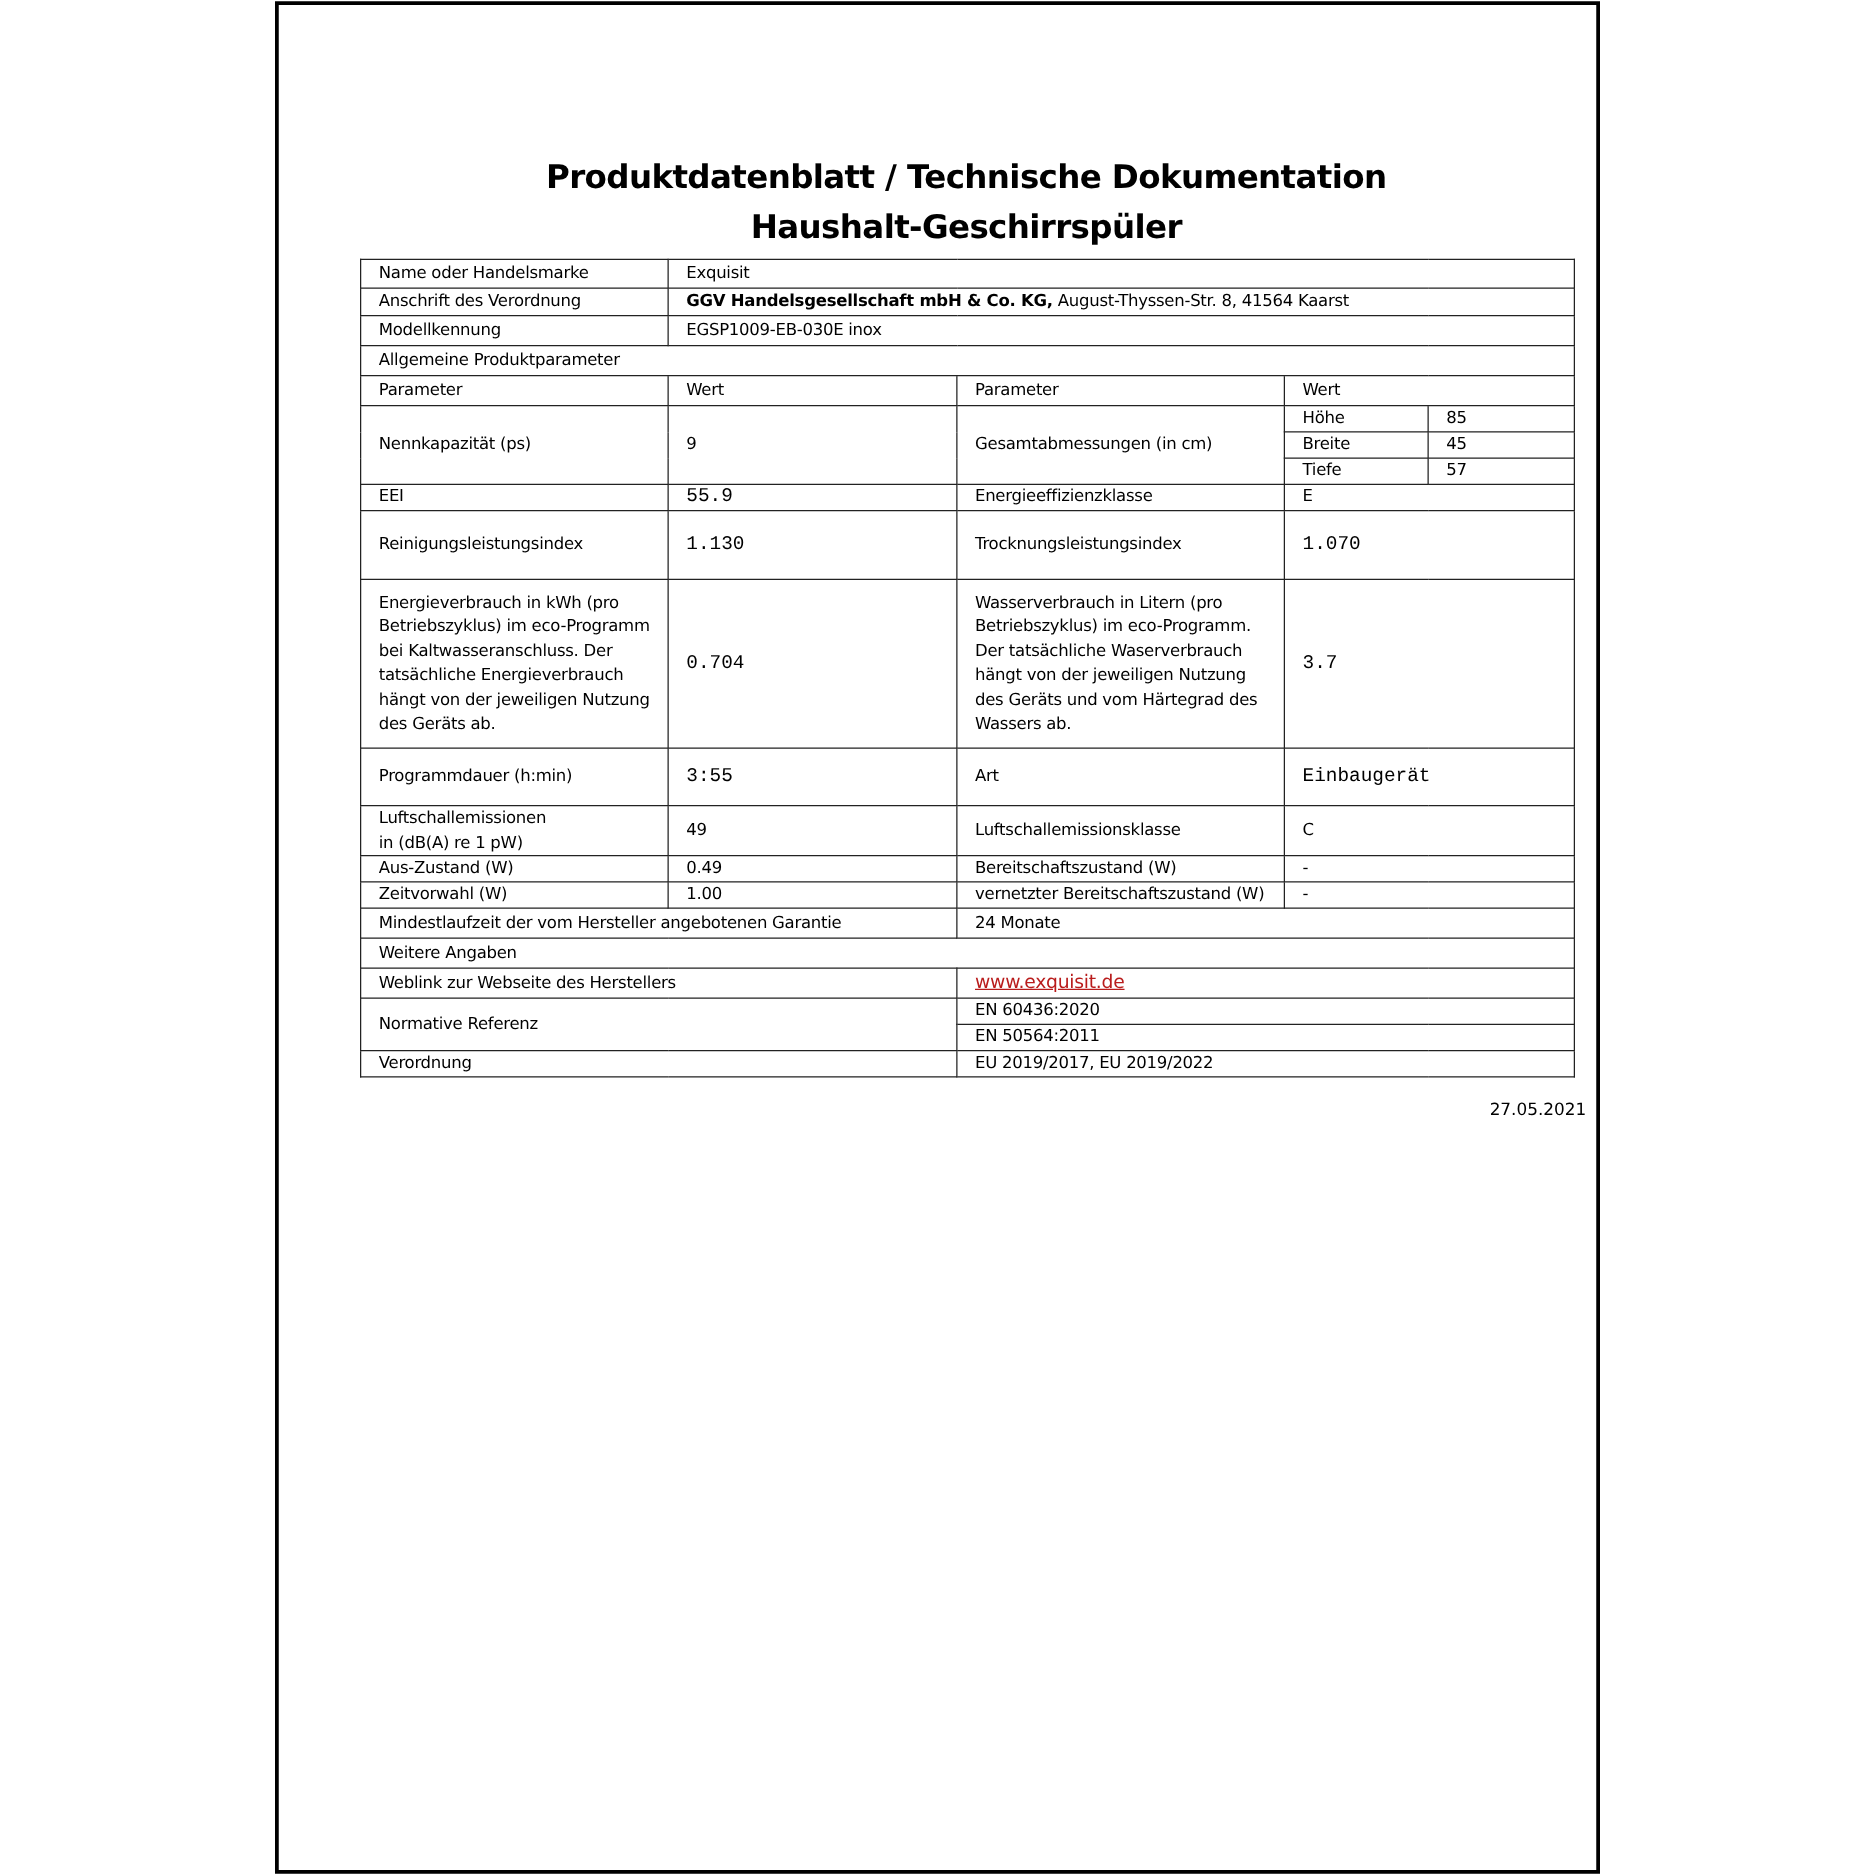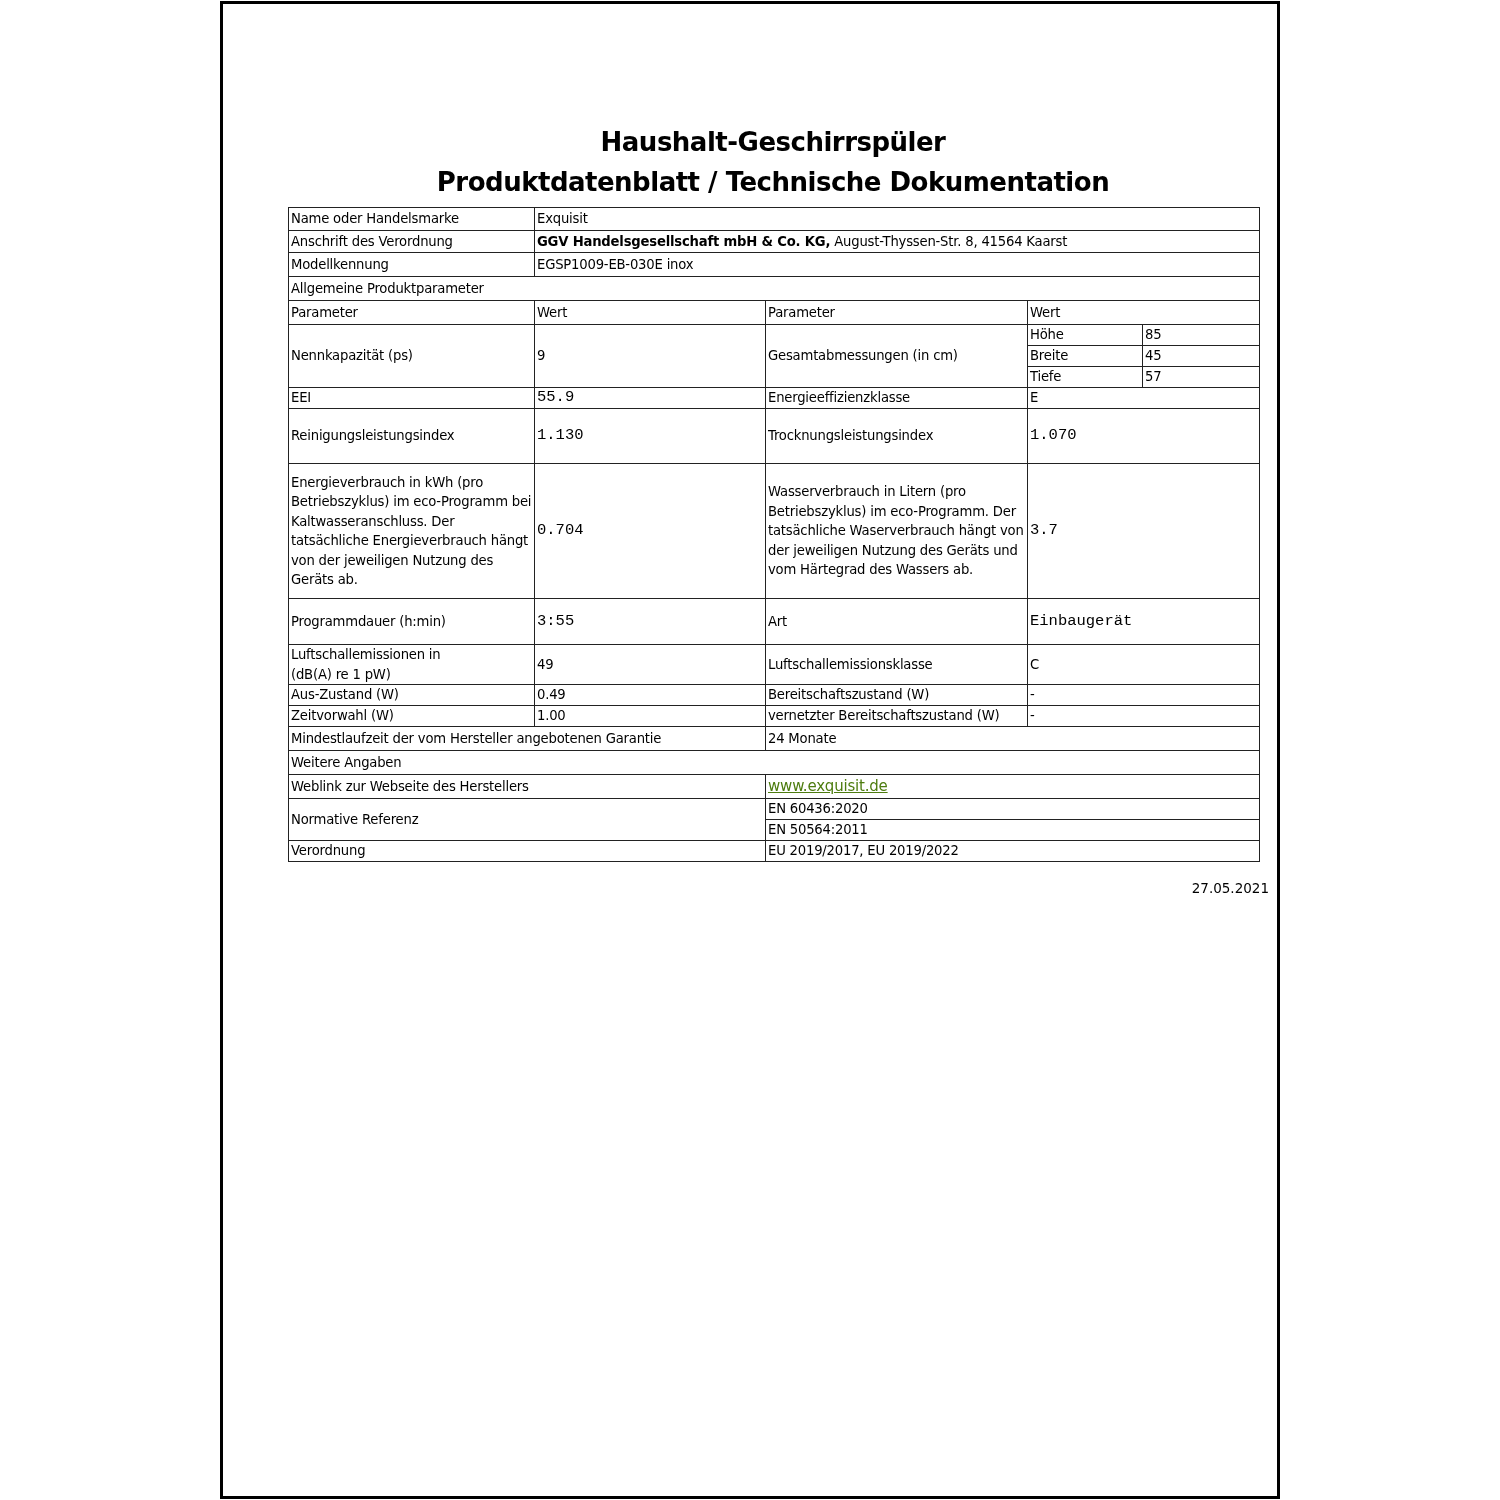--- a/index.html
+++ b/index.html
@@ -43,53 +43,53 @@
       top: 207px;
       width: 971px;
       border-collapse: collapse;
       table-layout: fixed;
       font-family: "DejaVu Sans", sans-serif;
       font-size: 13.2px;
       letter-spacing: -0.2px;
     }
     table.sheet td {
       border: 1.5px solid #222;
-      padding: 0 2px;
+      padding: 0 14px;
       vertical-align: middle;
       line-height: 19.5px;
       height: 20px;
       overflow: hidden;
       white-space: nowrap;
     }
     table.sheet td.wrap { white-space: normal; }
     .num {
       font-family: Liberation Mono, monospace;
       font-size: 15.5px;
       letter-spacing: 0;
     }
     .bold { font-weight: bold; }
-    .link { color: #4d7c0f; text-decoration: underline; cursor: pointer; font-size: 15px; }
+    .link { color: #b91c1c; text-decoration: underline; cursor: pointer; font-size: 15px; }
     .date {
       position: absolute;
       left: 1114px;
       top: 880px;
       width: 155px;
       text-align: right;
       font-family: "DejaVu Sans", sans-serif;
       font-size: 13.5px;
     }
   </style>
 </head>
 <body>
 
 <div class="page"></div>
 
 <div class="title-block">
+  <div>Produktdatenblatt / Technische Dokumentation</div>
   <div>Haushalt-Geschirrspüler</div>
-  <div>Produktdatenblatt / Technische Dokumentation</div>
 </div>
 
 <table class="sheet">
   <colgroup>
     <col style="width:246px">
     <col style="width:231px">
     <col style="width:262px">
     <col style="width:115px">
     <col style="width:117px">
   </colgroup>

